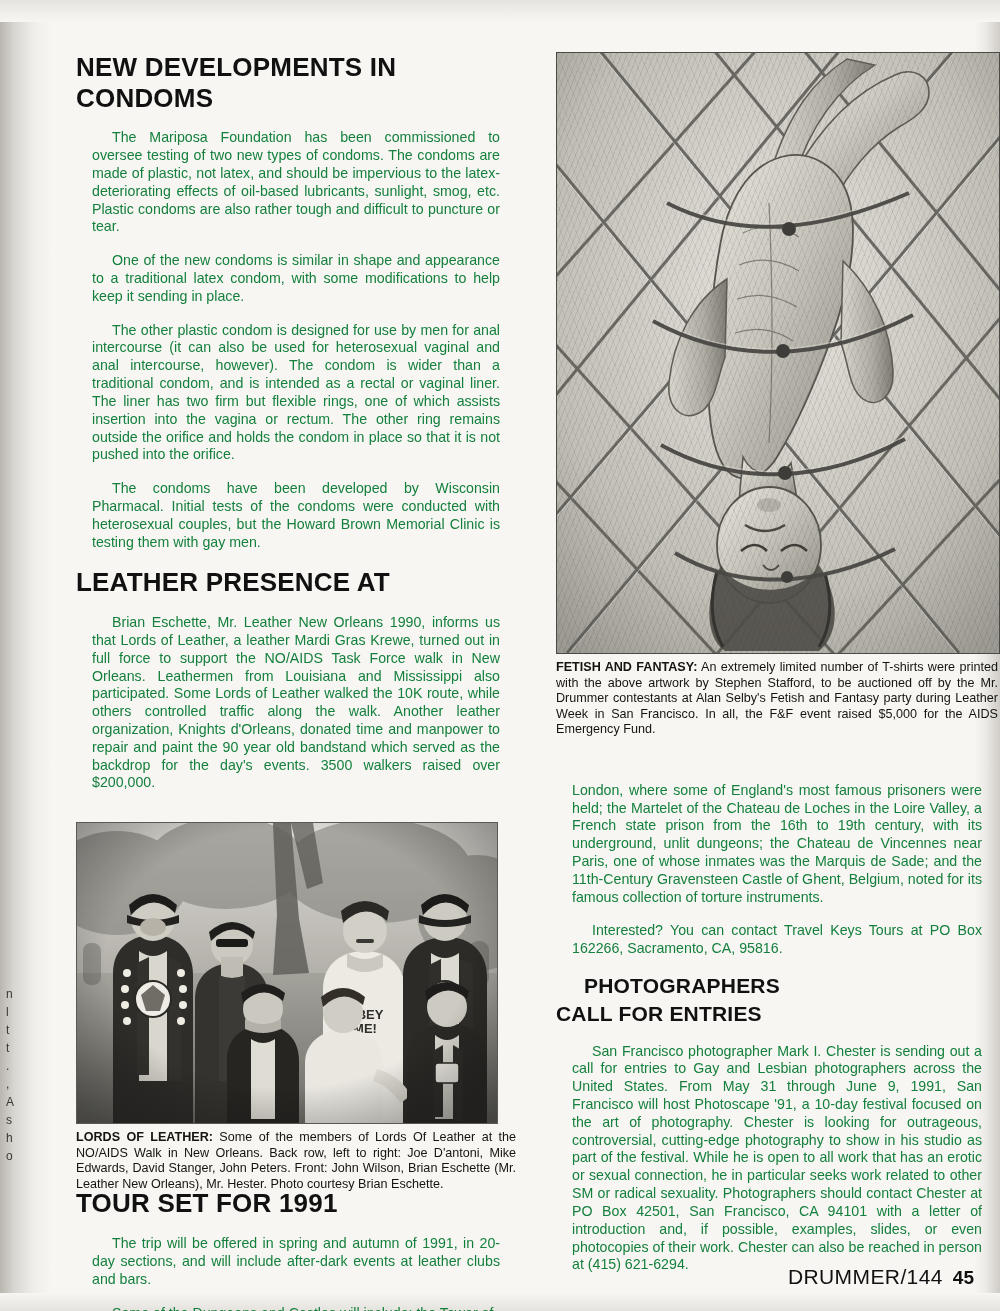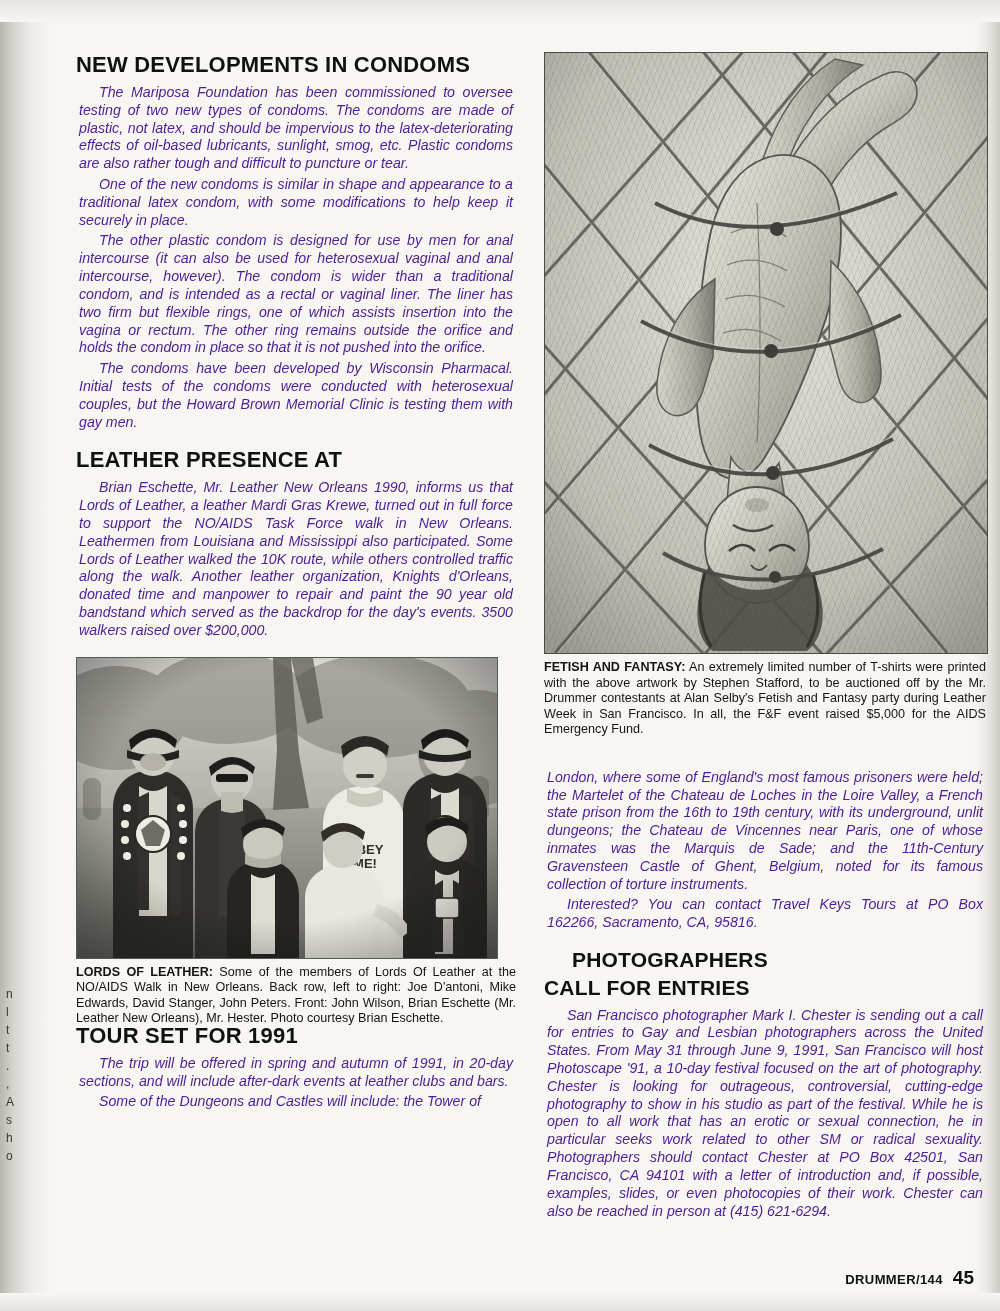--- a/index.html
+++ b/index.html
@@ -55,45 +55,44 @@
   }
 
   .col-left {
     position: absolute;
     left: 0;
     top: 0;
     width: 440px;
   }
   .col-right {
     position: absolute;
-    left: 468px;
+    left: 480px;
     top: 0;
     width: 442px;
   }
 
   h2.head {
     font-family: "Liberation Sans", sans-serif;
     font-weight: bold;
-    font-size: 22px;
+    font-size: 26px;
     letter-spacing: 0.2px;
     line-height: 1.18;
     margin: 0 0 6px 0;
     color: #111;
   }
   h2.head.spaced {
     margin-top: 16px;
   }
   p.body {
     font-size: 14.2px;
     line-height: 1.255;
-    margin: 3px;
+    margin: 16px;
     text-align: justify;
     text-indent: 20px;
-    color: #4c1d95;
-    font-style: italic;
+    color: #15803d;
   }
   p.body + p.body {
     margin-top: 0;
   }
   p.body.noindent {
     text-indent: 0;
   }
 
   
   .art-frame {
@@ -154,22 +153,22 @@
 
   .footer {
     position: absolute;
     right: 26px;
     bottom: 22px;
     display: flex;
     align-items: baseline;
     gap: 10px;
   }
   .footer .mag {
-    font-size: 13px;
-    font-weight: bold;
+    font-size: 21px;
+    font-weight: normal;
     letter-spacing: .4px;
   }
   .footer .pg {
     font-size: 19px;
     font-weight: bold;
   }
 
   
   .margin-frag {
     position: absolute;
@@ -205,21 +204,21 @@
     <div>o</div>
   </div>
 
   <div class="content">
 
     <div class="col-left">
 
       <h2 class="head">NEW DEVELOPMENTS IN CONDOMS</h2>
 
       <p class="body">The Mariposa Foundation has been commissioned to oversee testing of two new types of condoms. The condoms are made of plastic, not latex, and should be impervious to the latex-deteriorating effects of oil-based lubricants, sunlight, smog, etc. Plastic condoms are also rather tough and difficult to puncture or tear.</p>
-      <p class="body">One of the new condoms is similar in shape and appearance to a traditional latex condom, with some modifications to help keep it securely in place.</p>
+      <p class="body">One of the new condoms is similar in shape and appearance to a traditional latex condom, with some modifications to help keep it sending in place.</p>
       <p class="body">The other plastic condom is designed for use by men for anal intercourse (it can also be used for heterosexual vaginal and anal intercourse, however). The condom is wider than a traditional condom, and is intended as a rectal or vaginal liner. The liner has two firm but flexible rings, one of which assists insertion into the vagina or rectum. The other ring remains outside the orifice and holds the condom in place so that it is not pushed into the orifice.</p>
       <p class="body">The condoms have been developed by Wisconsin Pharmacal. Initial tests of the condoms were conducted with heterosexual couples, but the Howard Brown Memorial Clinic is testing them with gay men.</p>
 
       <h2 class="head spaced">LEATHER PRESENCE AT</h2>
 
       <p class="body">Brian Eschette, Mr. Leather New Orleans 1990, informs us that Lords of Leather, a leather Mardi Gras Krewe, turned out in full force to support the NO/AIDS Task Force walk in New Orleans. Leathermen from Louisiana and Mississippi also participated. Some Lords of Leather walked the 10K route, while others controlled traffic along the walk. Another leather organization, Knights d'Orleans, donated time and manpower to repair and paint the 90 year old bandstand which served as the backdrop for the day's events. 3500 walkers raised over $200,000.</p>
 
       <div style="height:14px;"></div>
 
       <div class="photo-frame">

